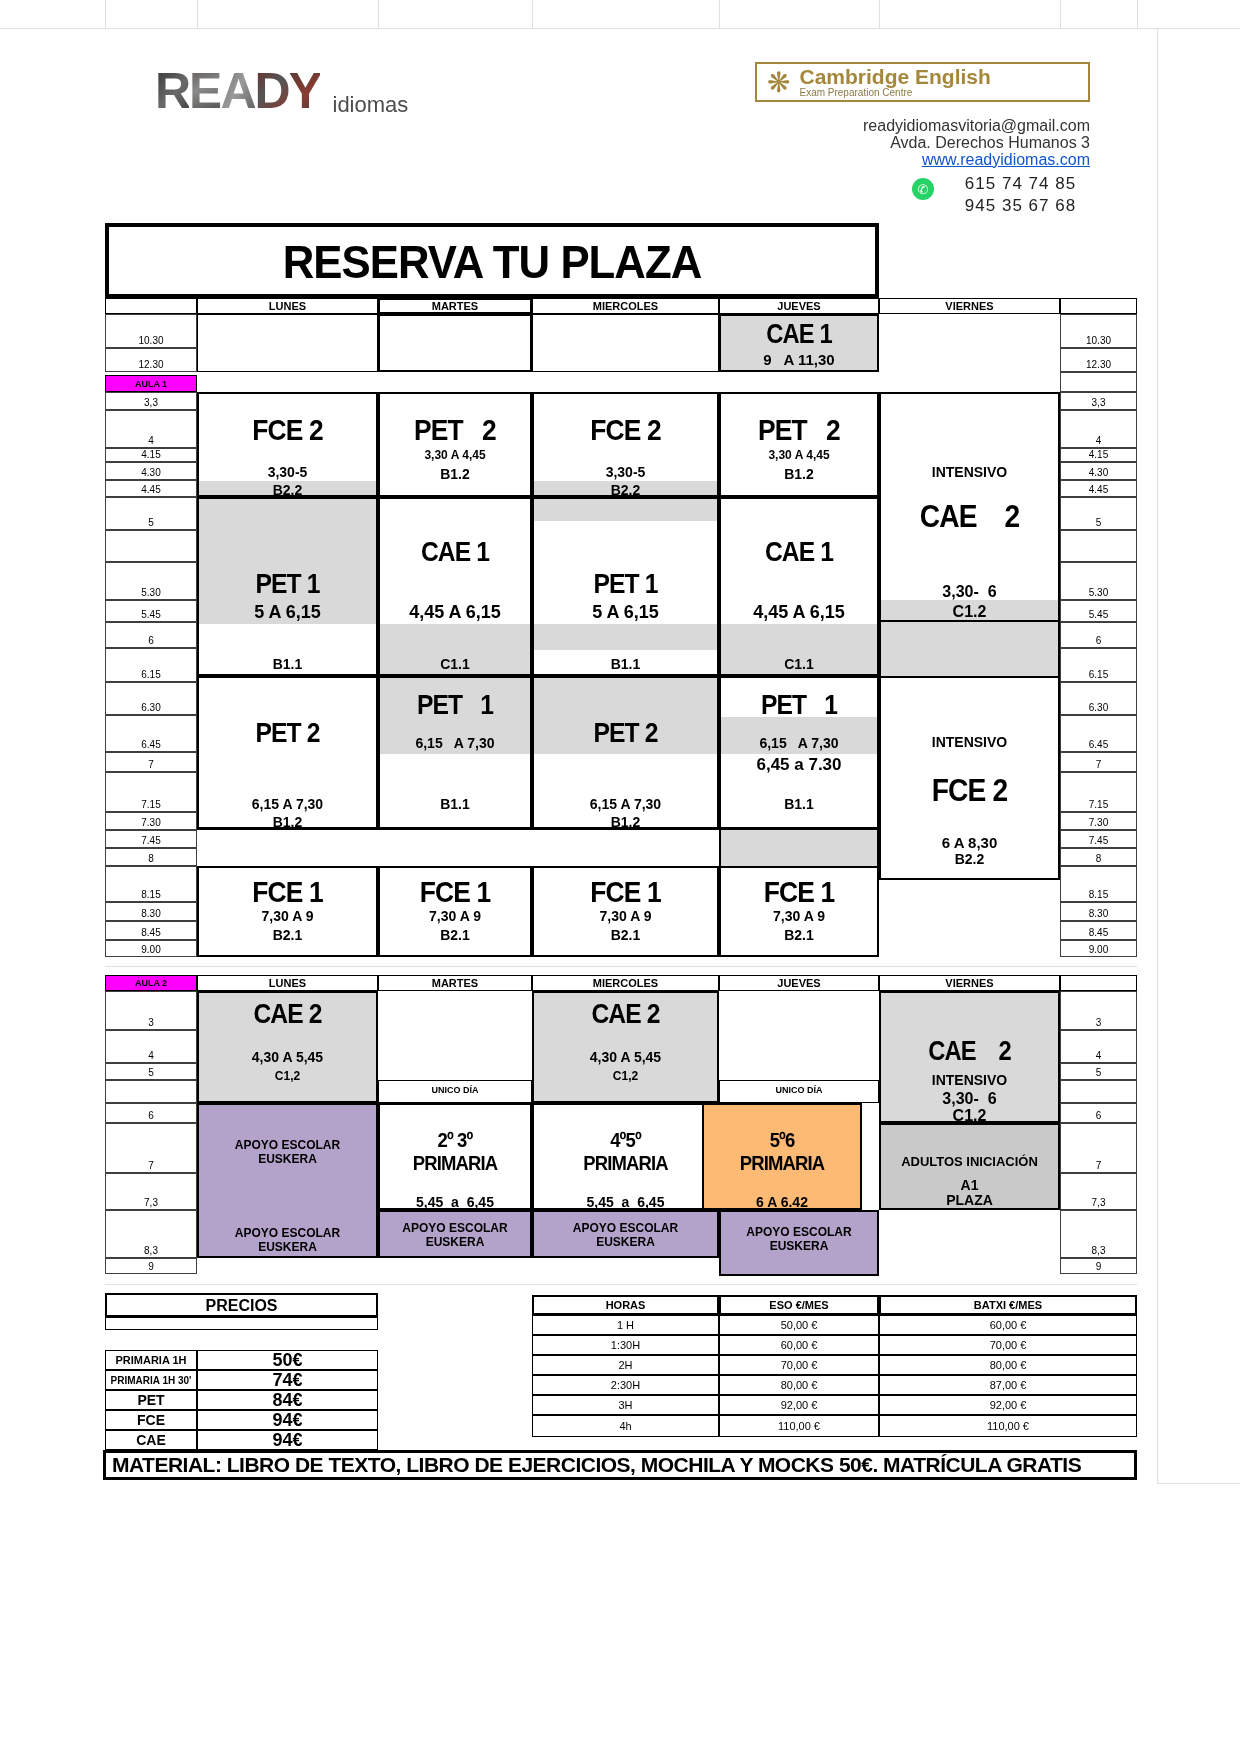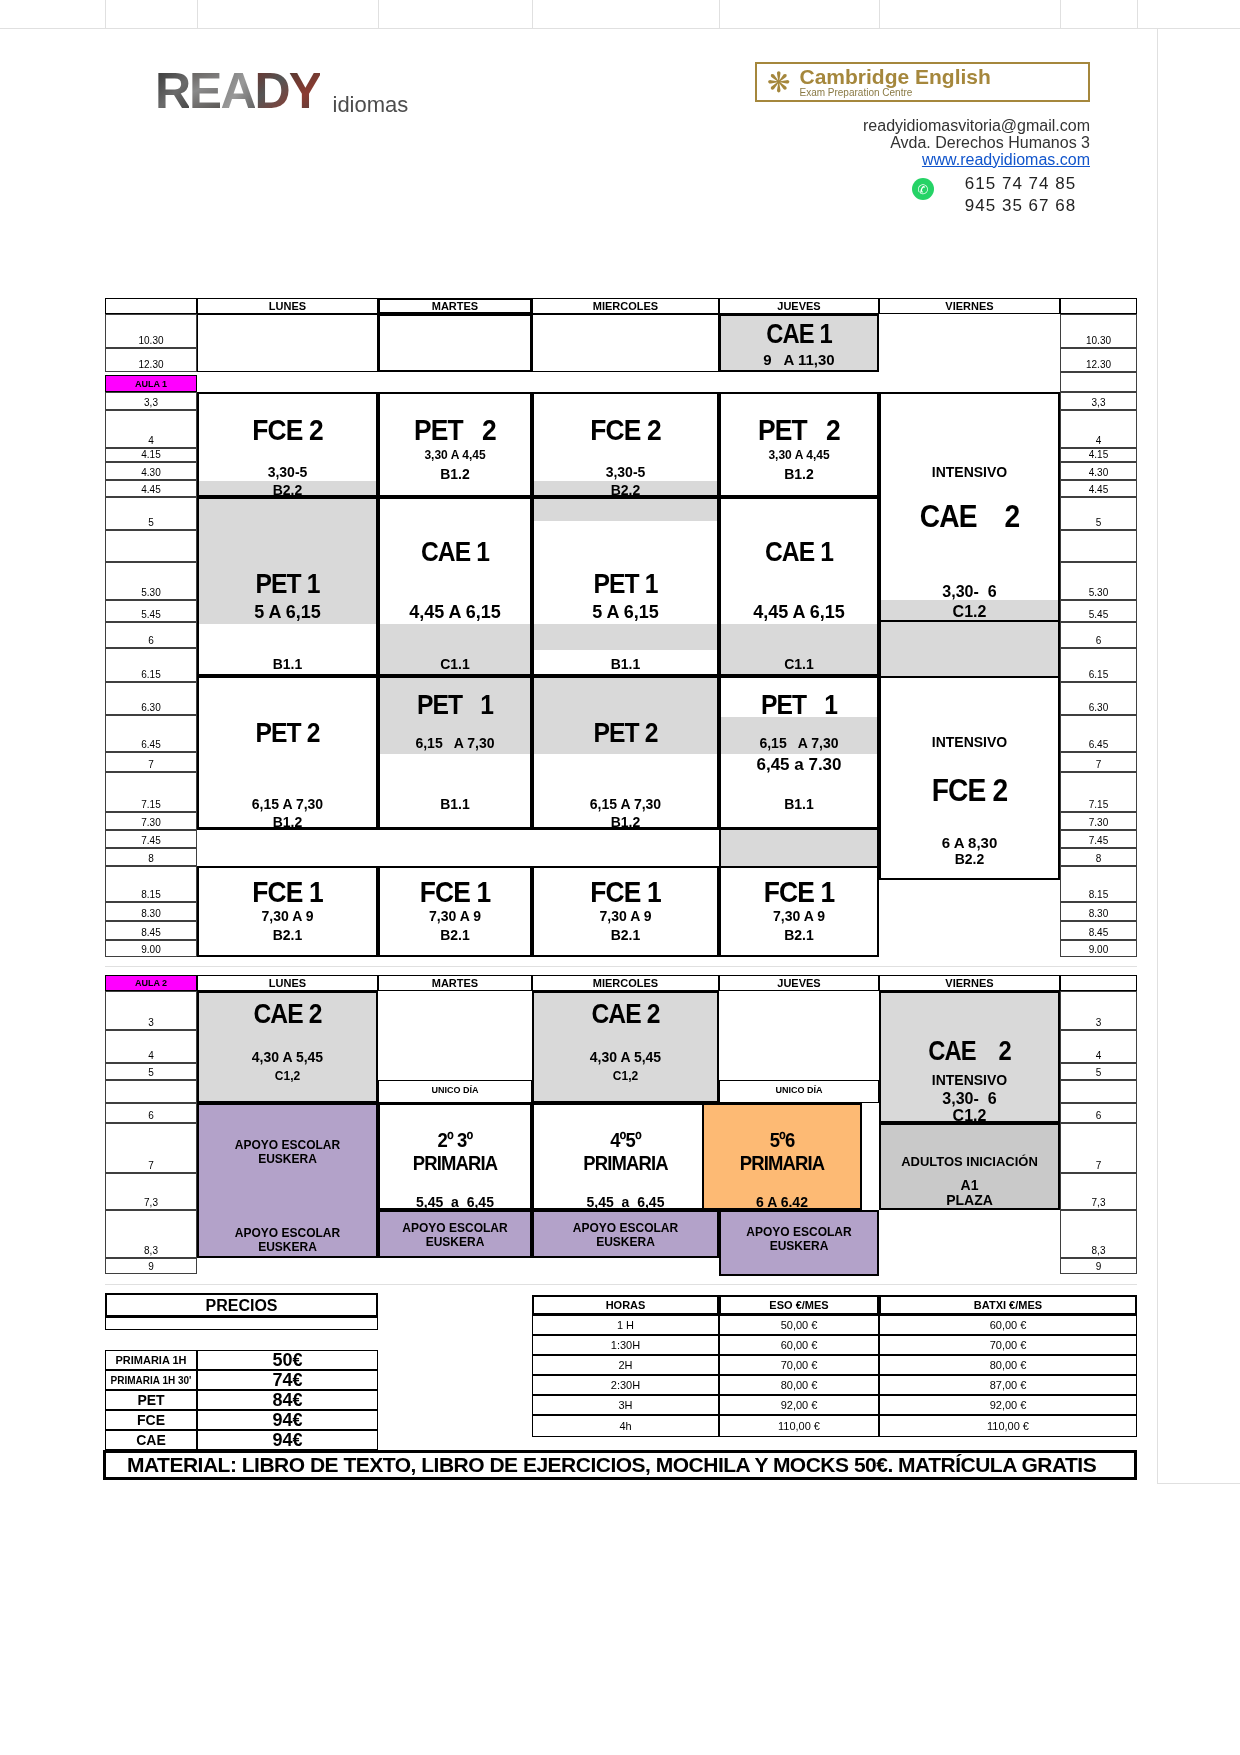--- a/index.html
+++ b/index.html
@@ -69,20 +69,23 @@
   <div class="abs" style="left:600px;top:118px;width:490px;text-align:right;font-size:16px;color:#333;line-height:1.05">
     <div>readyidiomasvitoria@gmail.com</div>
     <div>Avda. Derechos Humanos 3</div>
     <div><a href="#" style="text-decoration:underline">www.readyidiomas.com</a></div>
   </div>
 
   <div class="abs" style="left:912px;top:178px;width:22px;height:22px;border-radius:50%;background:#25d366;display:flex;align-items:center;justify-content:center;color:#fff;font-size:13px">✆</div>
   <div class="abs" style="left:948px;top:174px;width:145px;text-align:center;font-size:17px;color:#222;letter-spacing:1px">615 74 74 85</div>
   <div class="abs" style="left:948px;top:196px;width:145px;text-align:center;font-size:17px;color:#222;letter-spacing:1px">945 35 67 68</div>
 
+  <div class="blk" style="left:105px;top:223px;width:774px;height:75px;border-width:4px">
+    <div class="t" style="top:11px;font-size:46px;letter-spacing:-1px;transform:scaleX(.95)">RESERVA TU PLAZA</div>
+  </div>
 
   <div class="dh" style="left:105px;width:92px"></div>
   <div class="dh" style="left:197px;width:181px">LUNES</div>
   <div class="dh" style="left:378px;width:154px;border-width:2px">MARTES</div>
   <div class="dh" style="left:532px;width:187px">MIERCOLES</div>
   <div class="dh" style="left:719px;width:160px">JUEVES</div>
   <div class="dh" style="left:879px;width:181px">VIERNES</div>
   <div class="dh" style="left:1060px;width:77px"></div>
 
   <div class="blk thin" style="left:197px;top:314px;width:181px;height:58px"></div>
@@ -338,21 +341,21 @@
     <div class="hc hc1">92,00 €</div>
     <div class="hc hc2">92,00 €</div>
   </div>
   <div class="hrow" style="top:1415px;height:22px">
     <div class="hc hc0">4h</div>
     <div class="hc hc1">110,00 €</div>
     <div class="hc hc2">110,00 €</div>
   </div>
 
   <div class="blk" style="left:103px;top:1450px;width:1034px;height:30px;border-width:3px;display:flex;align-items:center">
-    <span style="font-size:21px;font-weight:bold;padding-left:21px;letter-spacing:-0.5px;white-space:pre">MATERIAL: LIBRO DE TEXTO, LIBRO DE EJERCICIOS, MOCHILA Y MOCKS 50€. MATRÍCULA GRATIS</span>
+    <span style="font-size:21px;font-weight:bold;padding-left:6px;letter-spacing:-0.5px;white-space:pre">MATERIAL: LIBRO DE TEXTO, LIBRO DE EJERCICIOS, MOCHILA Y MOCKS 50€. MATRÍCULA GRATIS</span>
   </div>
 
 <div class="tc" style="left: 105px; top: 314px; width: 92px; height: 34px;">10.30</div>
     <div class="tc" style="left: 1060px; top: 314px; width: 77px; height: 34px;">10.30</div>
     <div class="tc" style="left: 105px; top: 348px; width: 92px; height: 24px;">12.30</div>
     <div class="tc" style="left: 1060px; top: 348px; width: 77px; height: 24px;">12.30</div>
     <div class="tc" style="left: 105px; top: 392px; width: 92px; height: 18px;">3,3</div>
     <div class="tc" style="left: 1060px; top: 392px; width: 77px; height: 18px;">3,3</div>
     <div class="tc" style="left: 105px; top: 410px; width: 92px; height: 38px;">4</div>
     <div class="tc" style="left: 1060px; top: 410px; width: 77px; height: 38px;">4</div>

